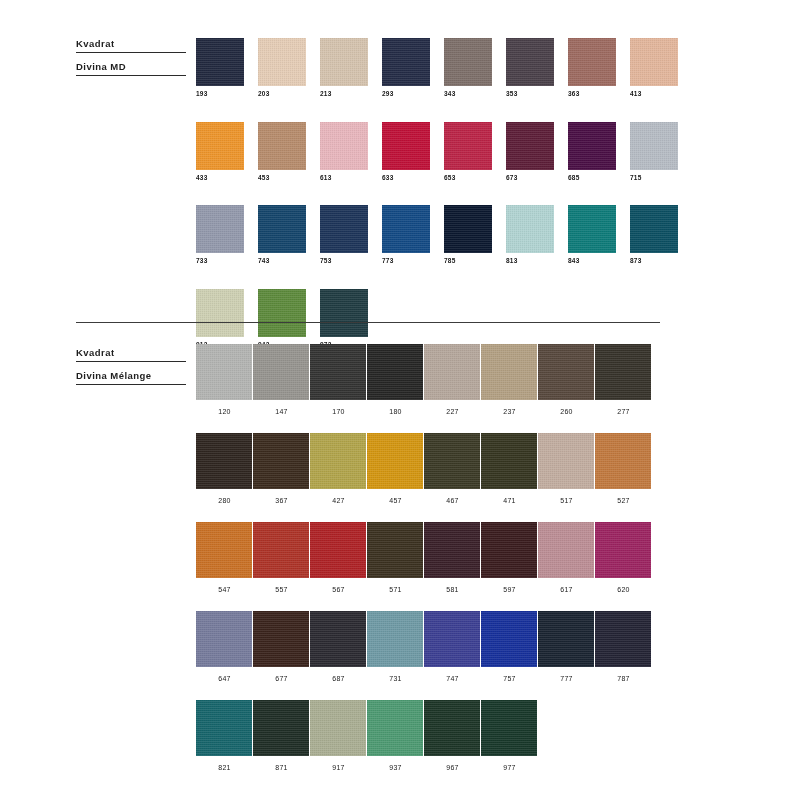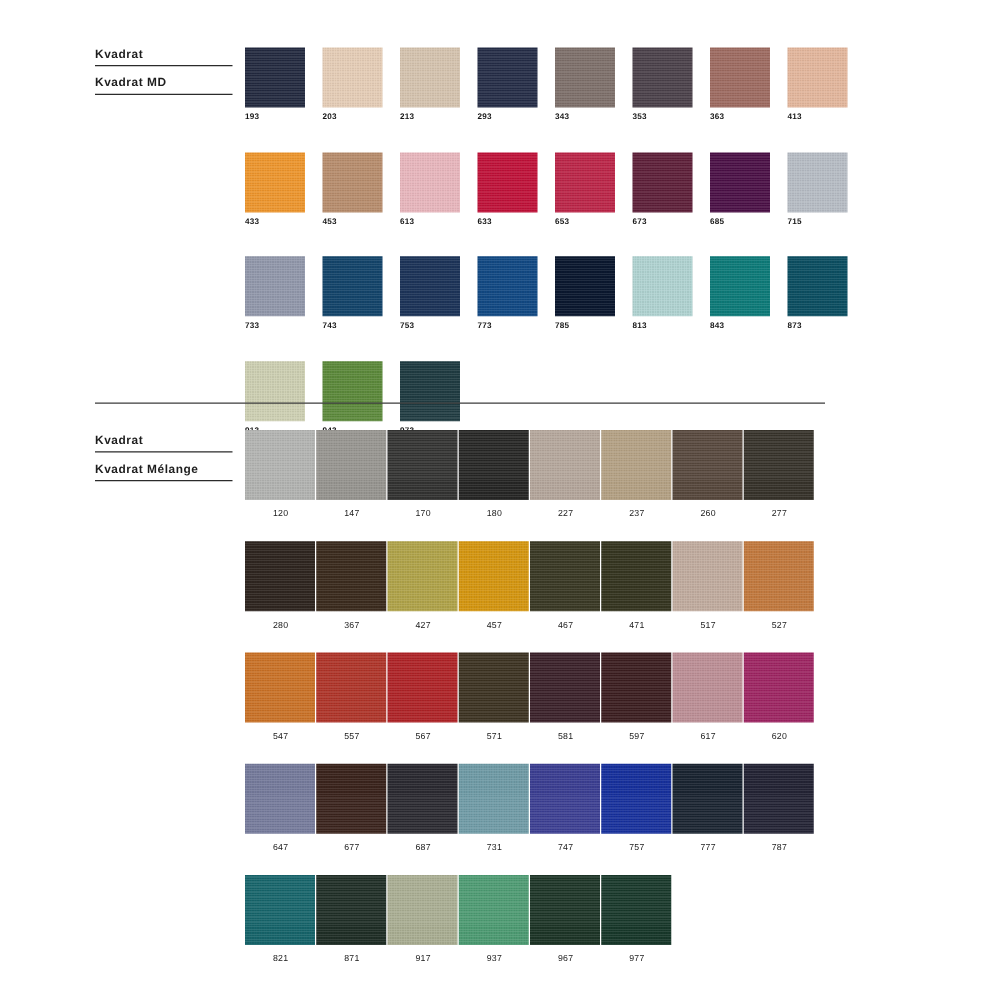--- a/index.html
+++ b/index.html
@@ -126,21 +126,21 @@
 </style>
 </head>
 <body>
 
 <div class="page">
 
   <div class="section s1" id="section-1">
 
     <div class="brand">
       <div class="brand-line">Kvadrat</div>
-      <div class="brand-line">Kvadrat MD</div>
+      <div class="brand-line">Divina MD</div>
     </div>
 
     <div class="rows">
 
       <div class="row">
         <div class="cell">
           <span class="swatch" style="background-color: rgb(34, 41, 63);"></span>
           <span class="swatch-label">193</span>
         </div>
         <div class="cell">
@@ -260,21 +260,21 @@
 
     </div>
   </div>
 
   <div class="section s2" id="section-2">
 
     <div class="section-divider"></div>
 
     <div class="brand">
       <div class="brand-line">Kvadrat</div>
-      <div class="brand-line">Kvadrat Mélange</div>
+      <div class="brand-line">Divina Mélange</div>
     </div>
 
     <div class="rows">
 
       <div class="row">
         <div class="cell">
           <span class="swatch" style="background-color: rgb(179, 180, 178);"></span>
           <span class="swatch-label">120</span>
         </div>
         <div class="cell">

